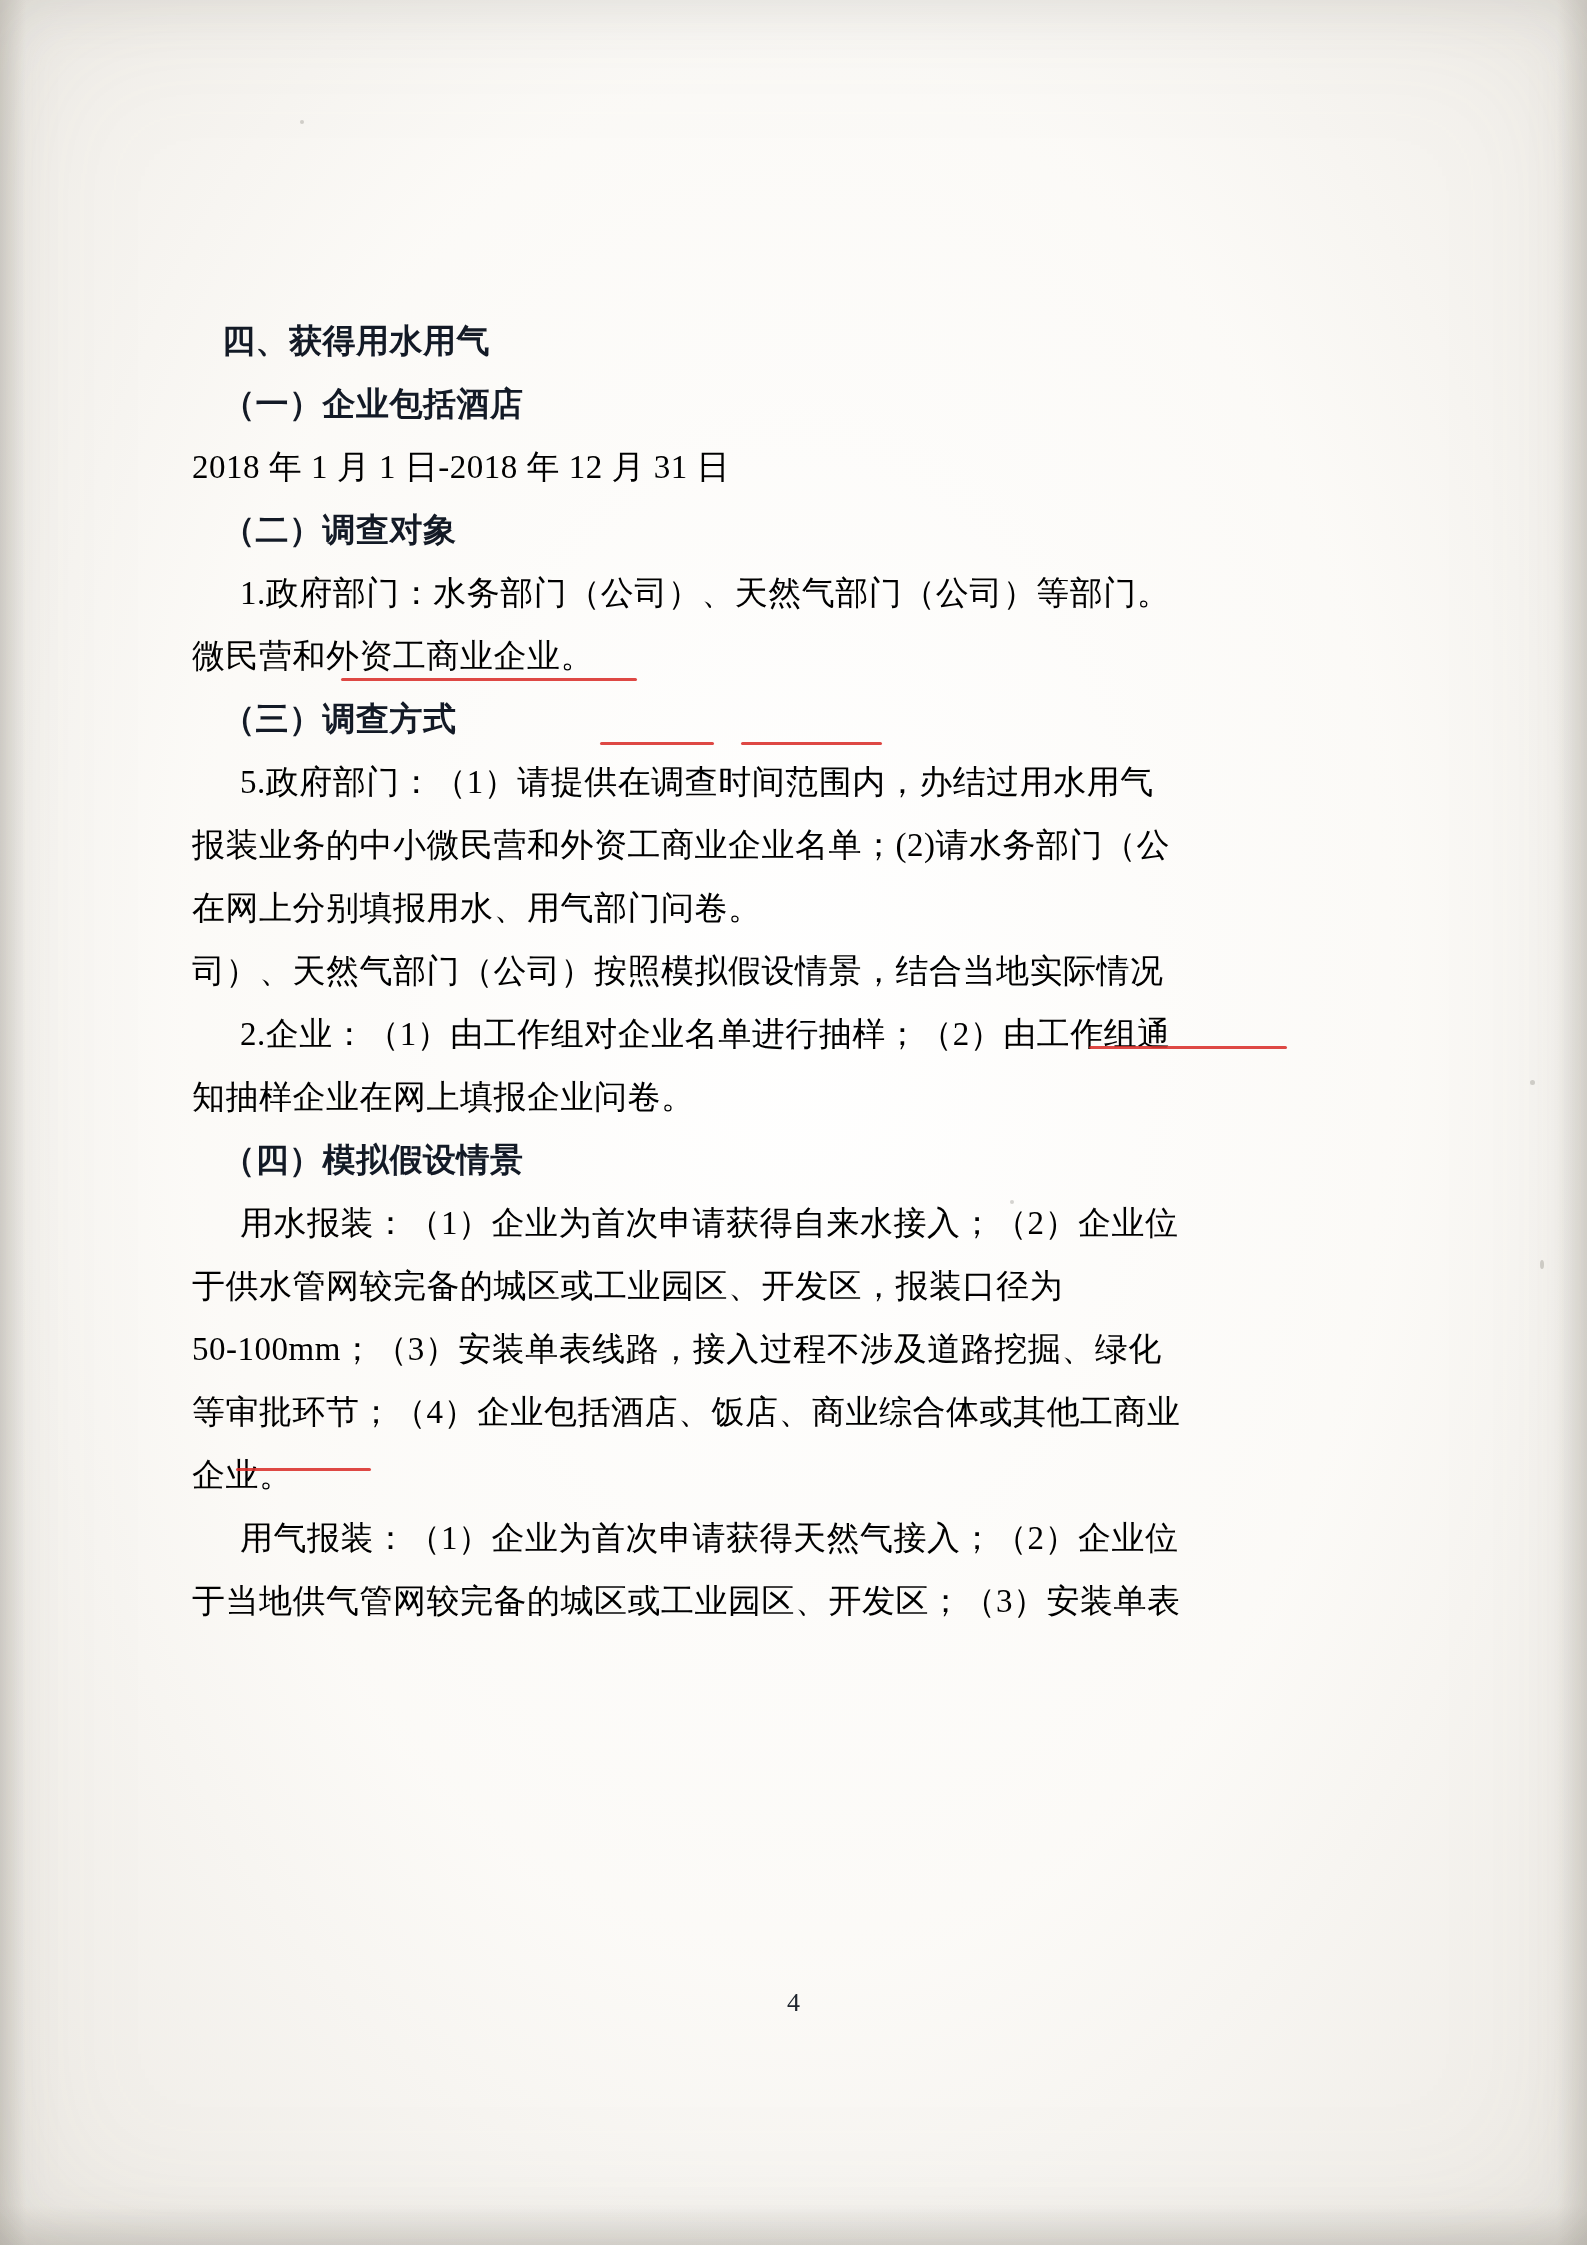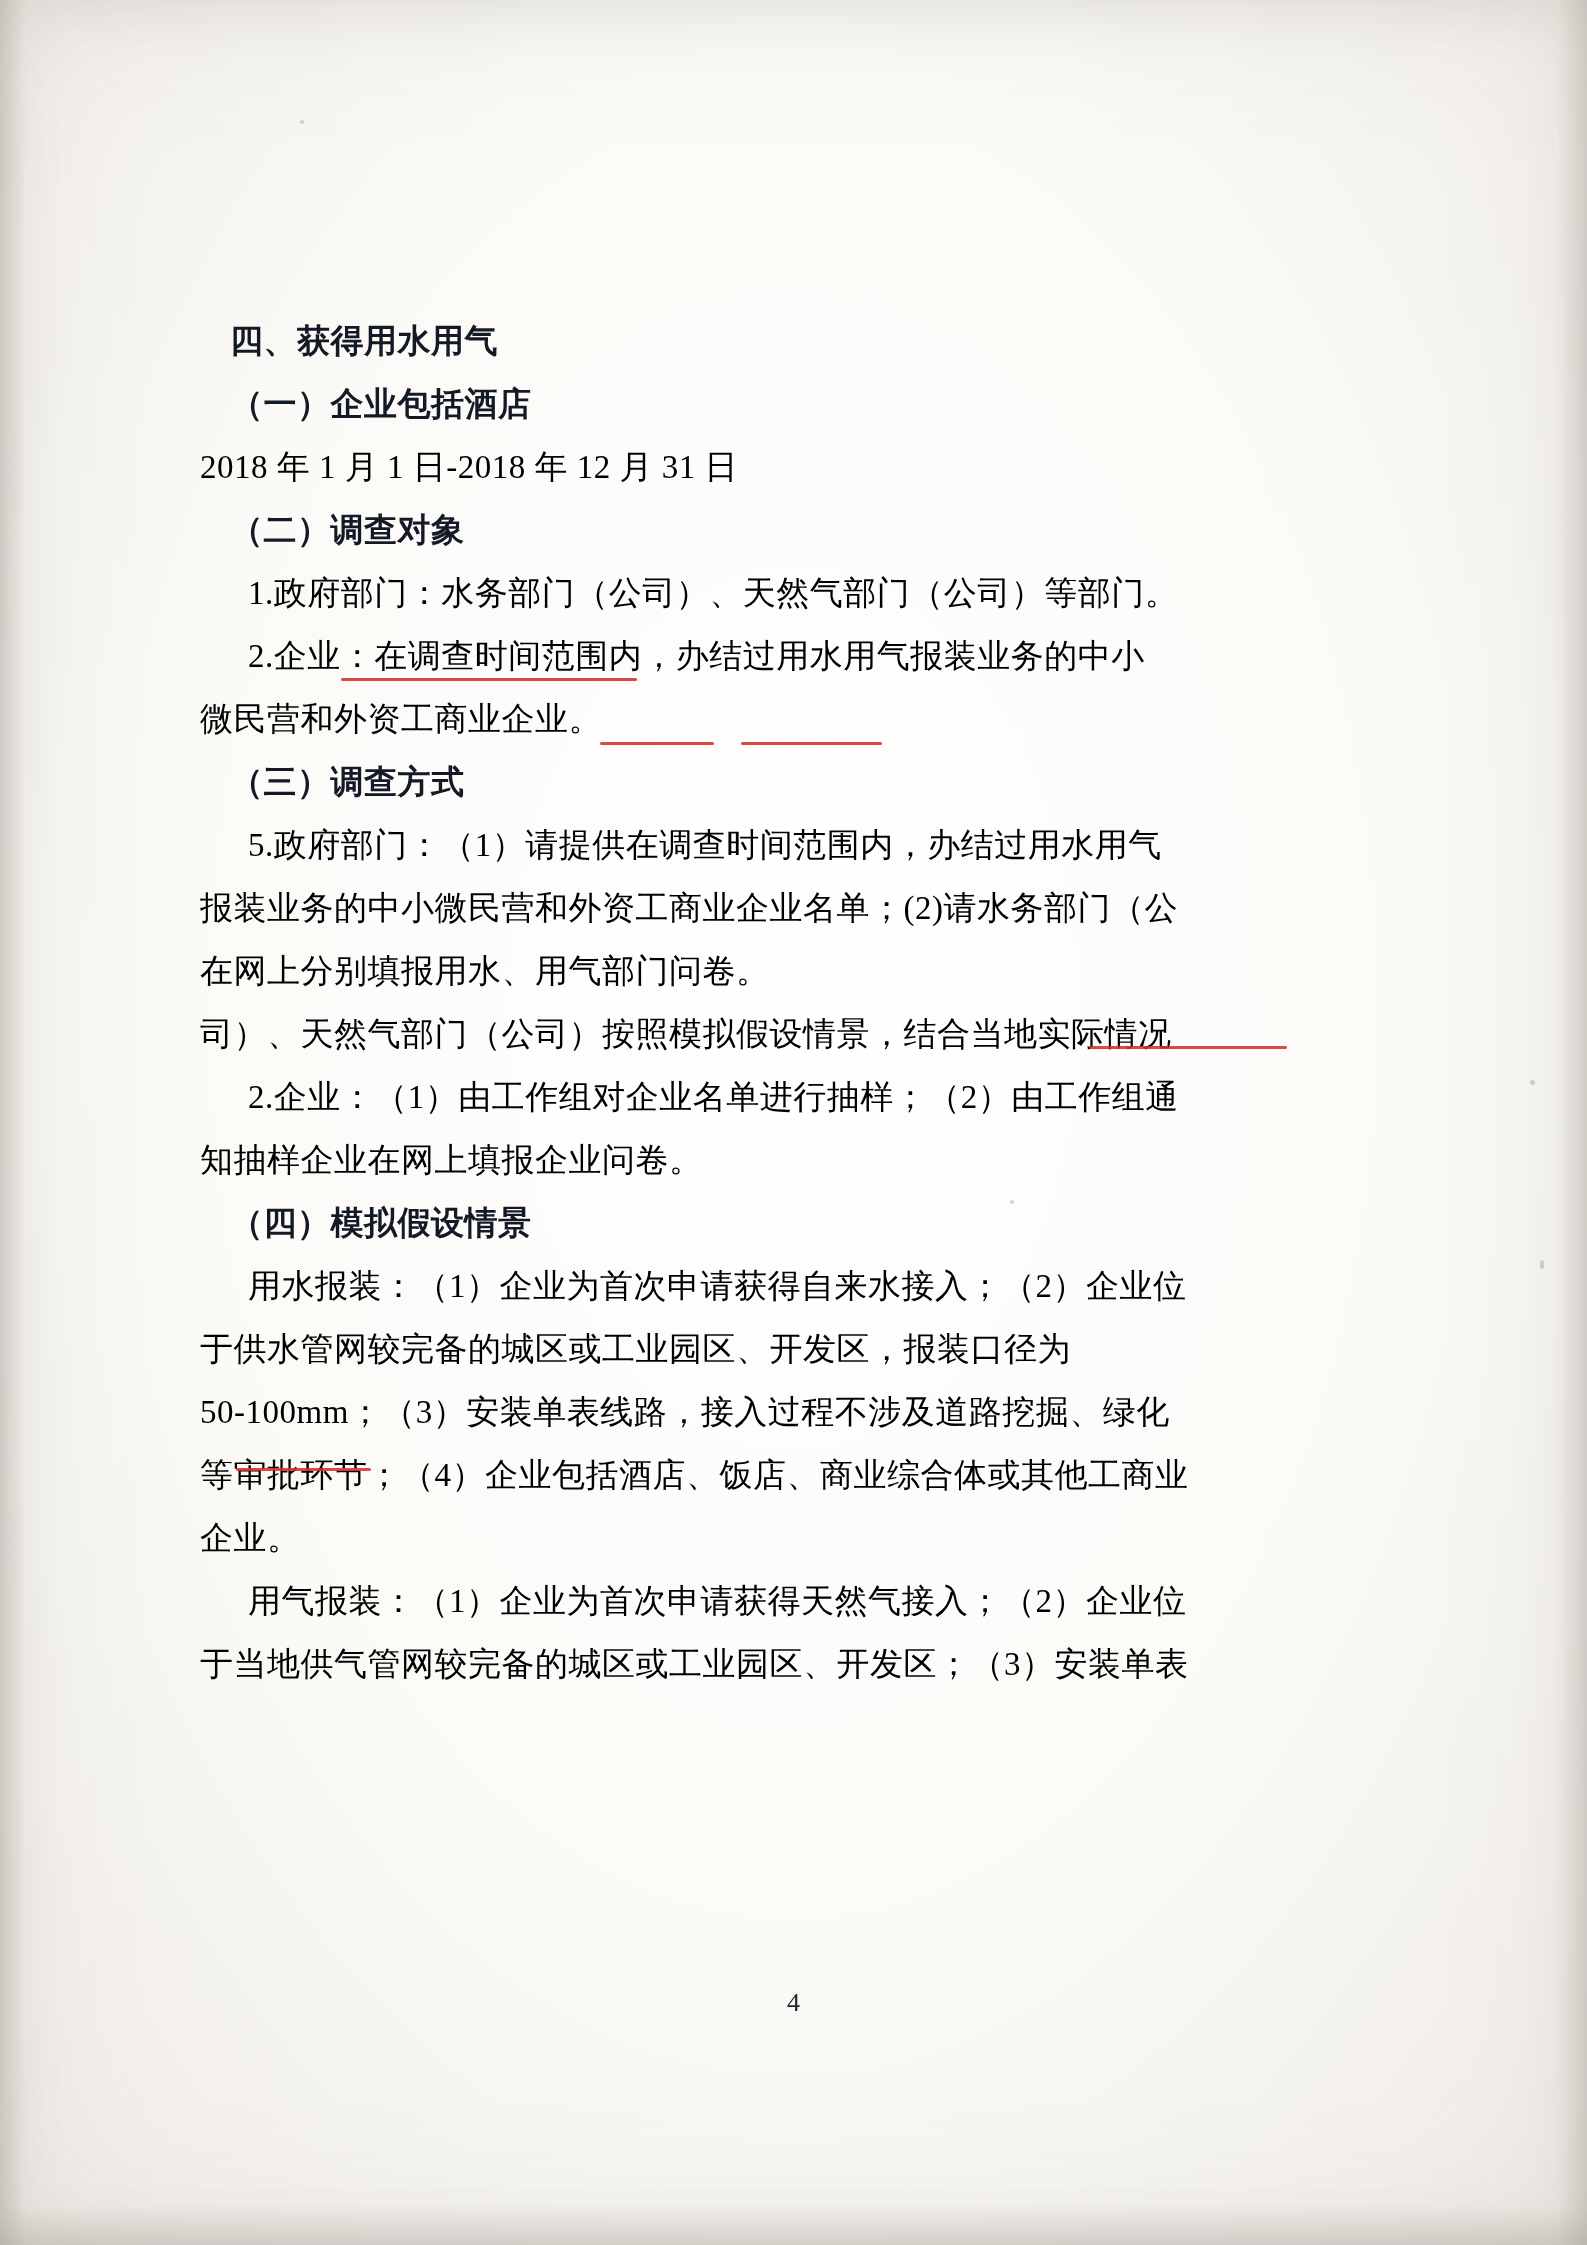--- a/index.html
+++ b/index.html
@@ -45,21 +45,21 @@
   }
   .scan-bottom-edge {
     position: absolute;
     left: 0; right: 0; bottom: 0; height: 40px;
     background: linear-gradient(to top, rgba(165,160,150,0.28), rgba(255,255,255,0));
     pointer-events: none;
   }
 
   .doc-body {
     position: absolute;
-    left: 200px;
+    left: 192px;
     top: 310px;
     width: 1200px;
   }
 
   .line {
     font-family: "Liberation Serif", "DejaVu Serif", serif;
     font-size: 33px;
     line-height: 63px;
     color: #000000;
     white-space: pre-wrap;
@@ -104,21 +104,20 @@
 
 <div class="page">
   <div class="paper-tint"></div>
 
   <div class="doc-body">
     <div class="line heading indent-head">四、获得用水用气</div>
     <div class="line heading indent-head">（一）企业包括酒店</div>
     <div class="line">2018 年 1 月 1 日-2018 年 12 月 31 日</div>
     <div class="line heading indent-head">（二）调查对象</div>
     <div class="line indent1">1.政府部门：水务部门（公司）、天然气部门（公司）等部门。</div>
-    <div class="line indent1">2.企业：在调查时间范围内，办结过用水用气报装业务的中小</div>
     <div class="line">微民营和外资工商业企业。</div>
     <div class="line heading indent-head">（三）调查方式</div>
     <div class="line indent1">5.政府部门：（1）请提供在调查时间范围内，办结过用水用气</div>
     <div class="line">报装业务的中小微民营和外资工商业企业名单；(2)请水务部门（公</div>
     <div class="line">在网上分别填报用水、用气部门问卷。</div>
     <div class="line">司）、天然气部门（公司）按照模拟假设情景，结合当地实际情况</div>
     <div class="line indent1">2.企业：（1）由工作组对企业名单进行抽样；（2）由工作组通</div>
     <div class="line">知抽样企业在网上填报企业问卷。</div>
     <div class="line heading indent-head">（四）模拟假设情景</div>
     <div class="line indent1">用水报装：（1）企业为首次申请获得自来水接入；（2）企业位</div>

